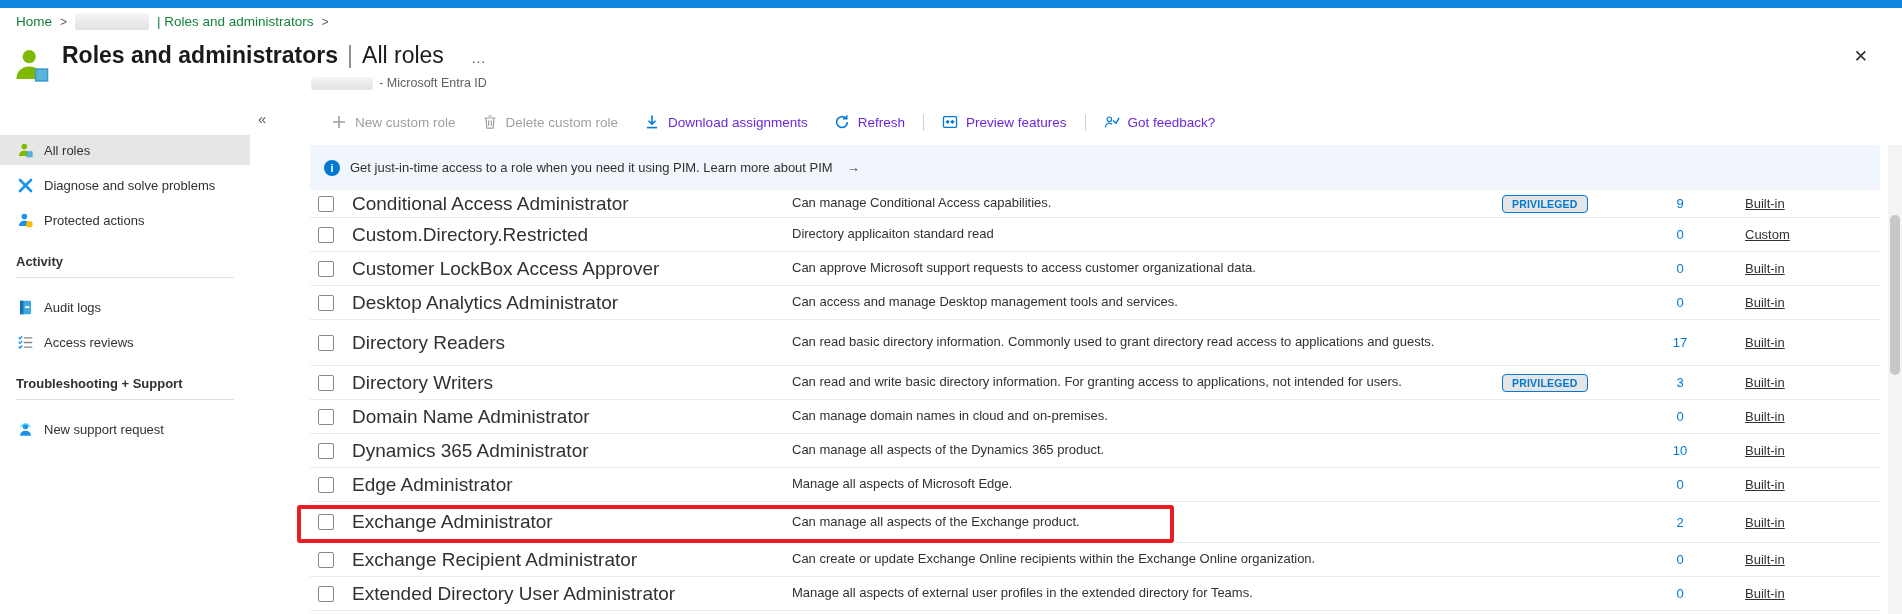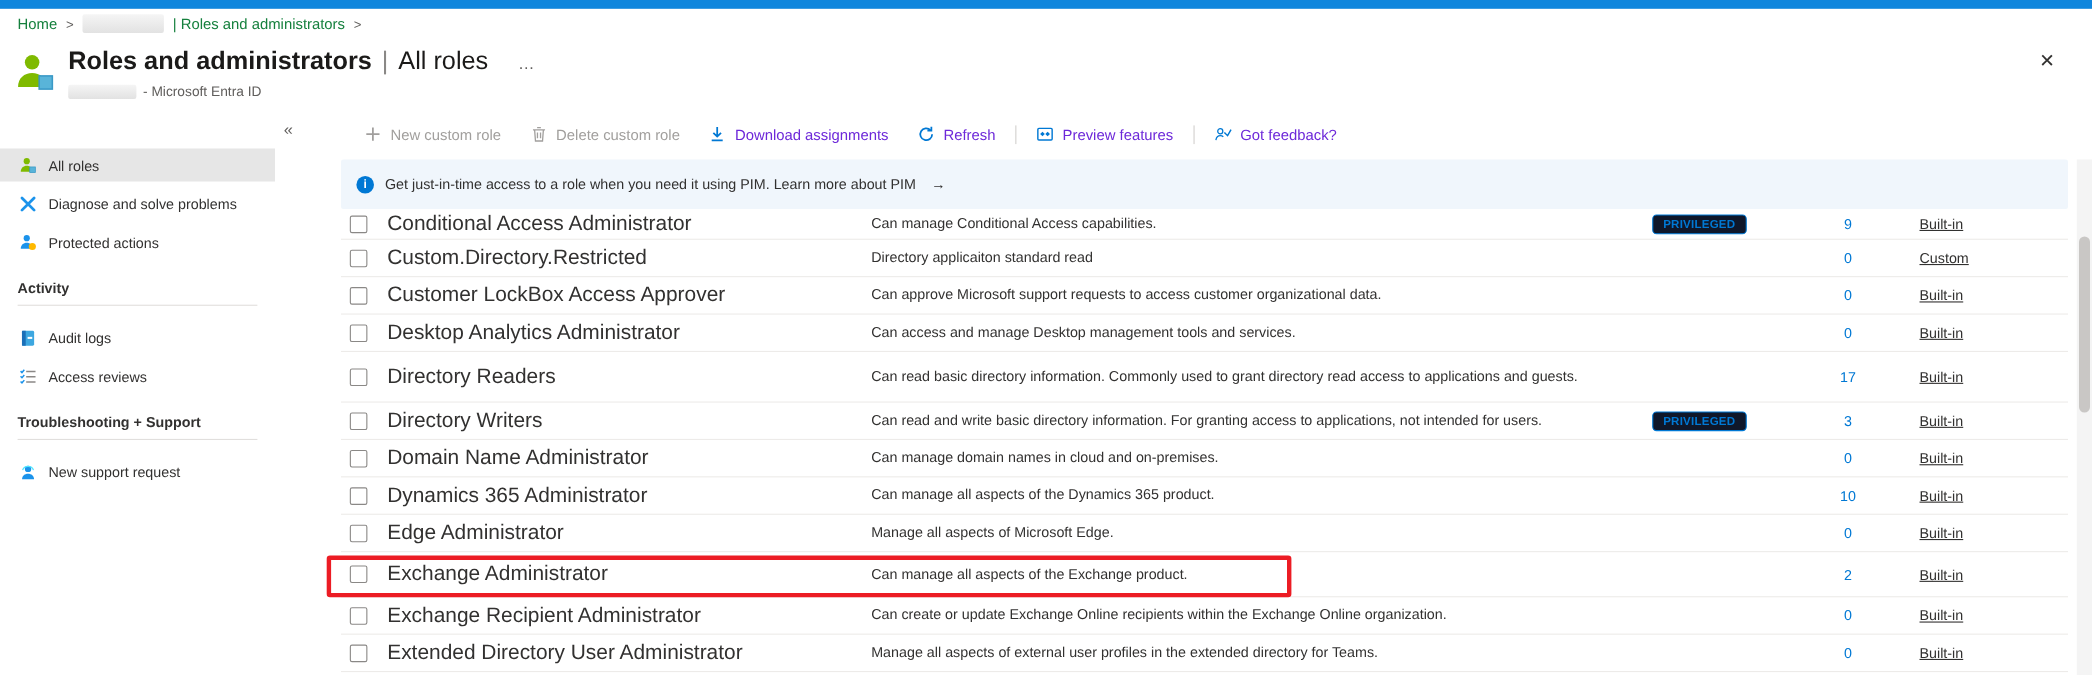--- a/index.html
+++ b/index.html
@@ -20,21 +20,21 @@
             background:linear-gradient(180deg,#f5f5f5,#e2e2e2); }
 
   
   .header { position:absolute; left:12px; top:42px; display:flex; }
   .page-icon { width:40px; height:42px; margin-top:3px; }
   .title-block { margin-left:10px; }
   .title-line { display:flex; align-items:baseline; gap:9px; font-size:23px; color:#1b1a19; }
   .title-main { font-weight:700; }
   .title-divider { color:#8a8886; font-weight:400; }
   .overflow-dots { color:#605e5c; font-size:15px; margin-left:18px; letter-spacing:1px; cursor:pointer; }
-  .subtitle-line { margin-top:7px; display:flex; align-items:center; gap:6px; font-size:12.5px; color:#605e5c; }
+  .subtitle-line { margin-top:7px; display:flex; align-items:center; gap:6px; font-size:12.5px; color:#605e5c;justify-content:flex-end; }
   .close-btn { position:absolute; right:34px; top:46px; font-size:17px; color:#323130; cursor:pointer; }
 
   
   .sidebar { position:absolute; left:0; top:118px; width:250px; }
   .side-item { display:flex; align-items:center; gap:10px; height:30px; padding-left:16px;
                font-size:13px; color:#323130; margin-bottom:5px; cursor:pointer; }
   .side-item:first-child { margin-top:17px; }
   .side-item.selected { background:#e6e6e6; }
   .side-header { font-size:13px; font-weight:700; color:#323130; padding:14px 16px 0; }
   .side-hr { border-top:1px solid #e1dfdd; height:1px; margin:8px 16px 14px; }
@@ -63,21 +63,21 @@
   .rtable { position:absolute; left:310px; top:190px; width:1570px; }
   .trow { display:flex; align-items:center; height:34px; border-bottom:1px solid #edebe9; cursor:pointer; }
   .trow.clipped { height:28px; overflow:hidden; }
   .trow.tall { height:46px; }
   .trow.hl { height:41px; }
   .cb { width:16px; height:16px; border:1px solid #8a8886; border-radius:2px; background:#fff; margin-left:8px; flex:none; }
   .col-name { width:458px; padding-left:18px; font-size:19px; flex:none; white-space:nowrap; }
   .col-desc { width:660px; font-size:13px; line-height:1.4; flex:none; }
   .col-badge { width:198px; padding-left:50px; flex:none; }
   .priv { display:inline-block; border:1.5px solid #0078d4; color:#0078d4; font-size:10.5px; font-weight:700;
-          padding:2px 9px; border-radius:4px; letter-spacing:0.2px; background:#0f172a; }
+          padding:2px 9px; border-radius:4px; letter-spacing:0.2px; background:#e5e5e5; }
   .col-count { width:60px; text-align:center; color:#0078d4; font-size:13px; flex:none; cursor:pointer; }
   .col-type { padding-left:35px; font-size:13px; flex:none;text-decoration:underline; }
 
   .highlight-box { position:absolute; left:297px; top:505px; width:877px; height:38px;
                    border:4px solid #ec1c24; border-radius:3px; pointer-events:none; }
 
   .scroll-track { position:absolute; left:1888px; top:145px; width:14px; height:469px; background:#f4f4f4; }
   .scroll-thumb { position:absolute; left:2px; top:70px; width:10px; height:160px; background:#c9c7c5; border-radius:5px; }
 </style>
 </head>

